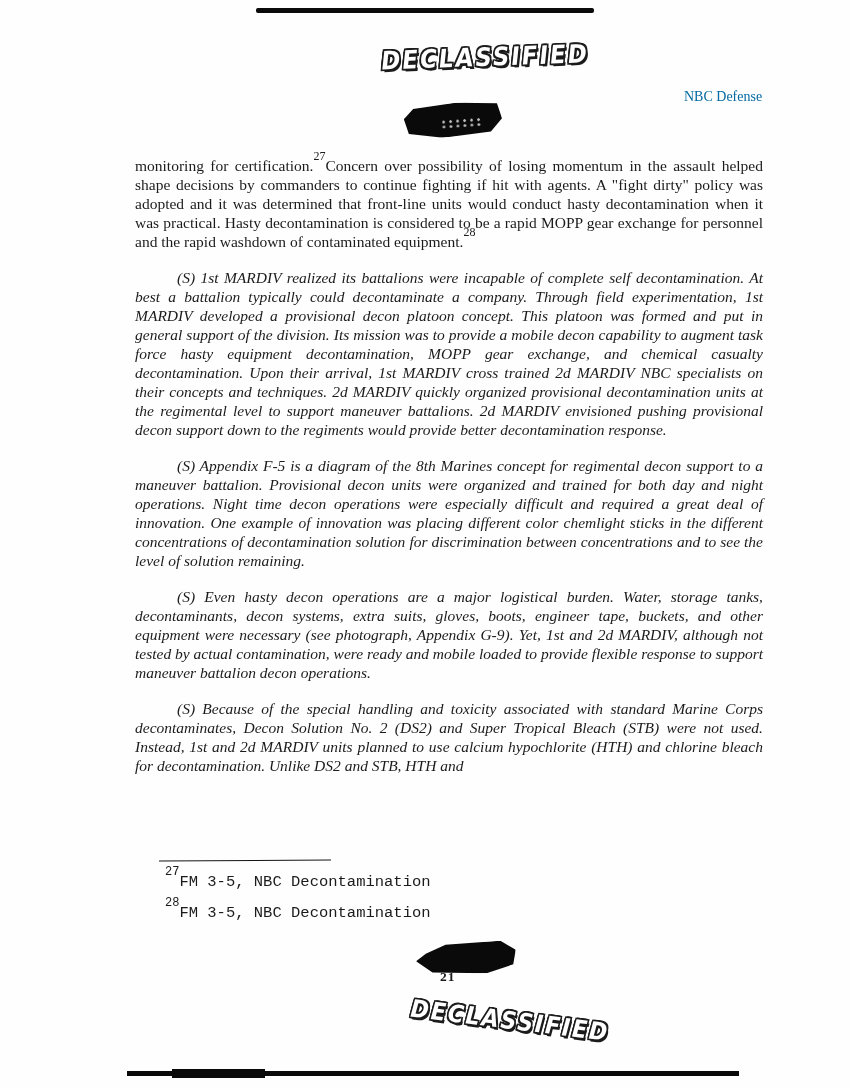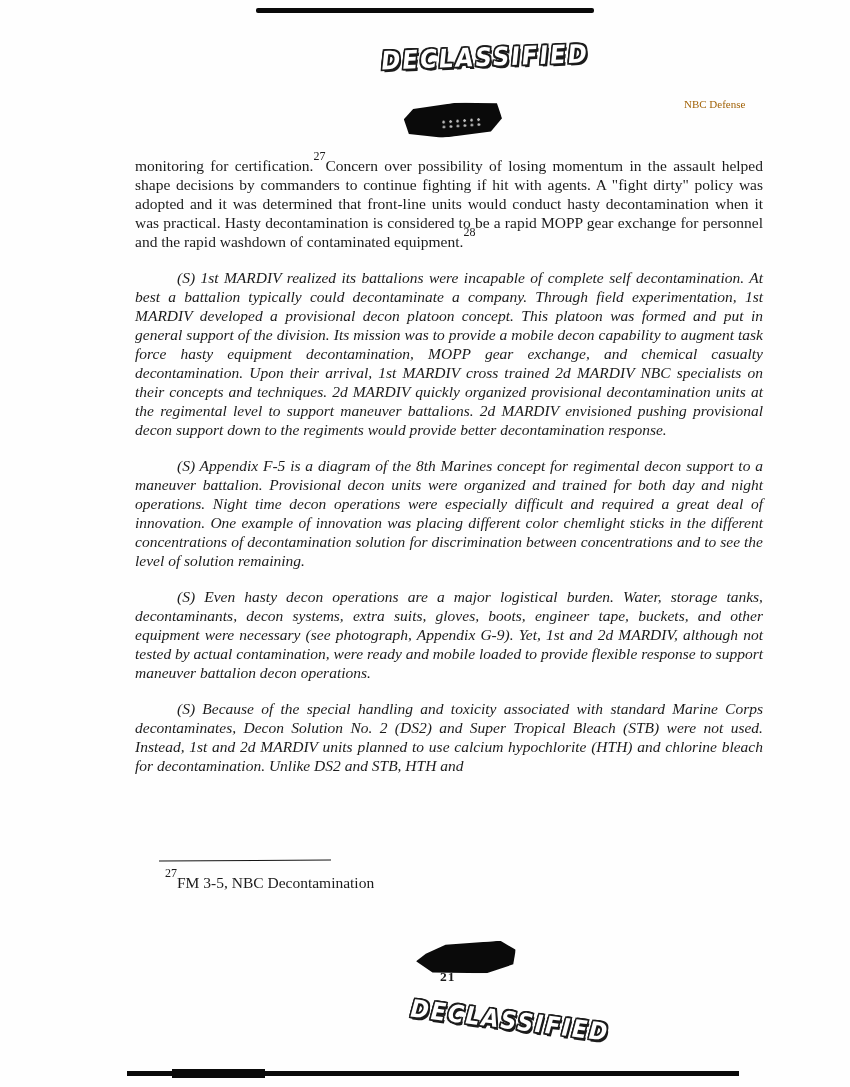--- a/index.html
+++ b/index.html
@@ -82,23 +82,23 @@
   }
   .stamp-bottom {
     left: 410px; top: 1008px;
     font-size: 22px;
     transform: rotate(7deg) skewX(-8deg) scaleY(1.1);
   }
 
   
   .header-right {
     position: absolute;
-    left: 684px; top: 98px;
-    font-size: 11px;
-    color: #a16207;
+    left: 684px; top: 89px;
+    font-size: 14px;
+    color: #0369a1;
   }
 
   
   .content {
     position: absolute;
     left: 135px; top: 156px;
     width: 628px;
     font-size: 15.5px;
     line-height: 19px;
     text-align: justify;
@@ -127,20 +127,21 @@
   .footnote-rule {
     width: 172px;
     height: 0;
     border-top: 1.6px solid #141414;
     margin: 0 0 12px 24px;
     transform: rotate(-0.4deg);
   }
   .footnote {
     margin: 6px 0 12px 30px;
     line-height: 19px;
+    font-family: Liberation Mono, monospace;
   }
 
   
   .page-number {
     position: absolute;
     left: 440px; top: 969px;
     font-size: 13.5px;
     font-weight: bold;
     letter-spacing: 1px;
     text-align: right;
@@ -169,20 +170,21 @@
     <p class="indent">(S) Appendix F-5 is a diagram of the 8th Marines concept for regimental decon support to a maneuver battalion. Provisional decon units were organized and trained for both day and night operations. Night time decon operations were especially difficult and required a great deal of innovation. One example of innovation was placing different color chemlight sticks in the different concentrations of decontamination solution for discrimination between concentrations and to see the level of solution remaining.</p>
 
     <p class="indent">(S) Even hasty decon operations are a major logistical burden. Water, storage tanks, decontaminants, decon systems, extra suits, gloves, boots, engineer tape, buckets, and other equipment were necessary (see photograph, Appendix G-9). Yet, 1st and 2d MARDIV, although not tested by actual contamination, were ready and mobile loaded to provide flexible response to support maneuver battalion decon operations.</p>
 
     <p class="indent">(S) Because of the special handling and toxicity associated with standard Marine Corps decontaminates, Decon Solution No. 2 (DS2) and Super Tropical Bleach (STB) were not used. Instead, 1st and 2d MARDIV units planned to use calcium hypochlorite (HTH) and chlorine bleach for decontamination. Unlike DS2 and STB, HTH and</p>
   </div>
 
   <div class="footnotes">
     <div class="footnote-rule"></div>
     <div class="footnote"><sup class="fn">27</sup><span>FM 3-5, NBC Decontamination</span></div>
+    <div class="footnote"><sup class="fn">28</sup><span>FM 3-5, NBC Decontamination</span></div>
   </div>
 
   <div class="redaction redaction-bottom"></div>
 
   <div class="page-number">21</div>
 
   <div class="stamp stamp-bottom">DECLASSIFIED</div>
 
   <div class="bottom-bar"></div>
   <div class="bottom-bar-thick"></div>

